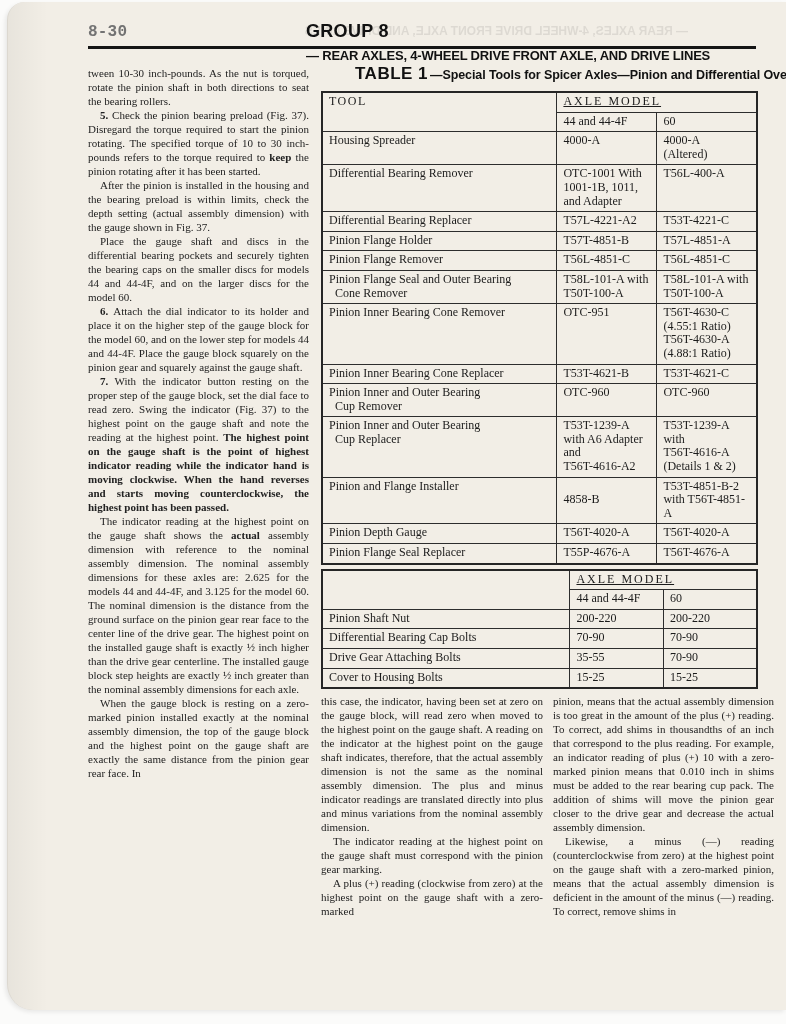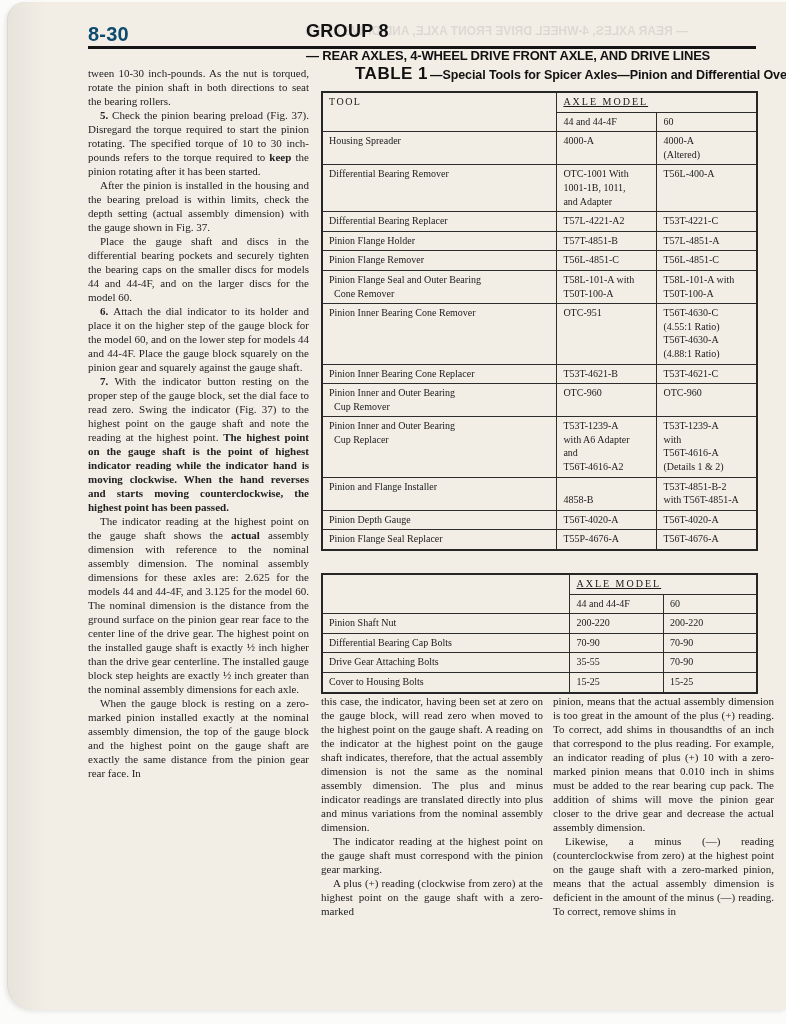--- a/index.html
+++ b/index.html
@@ -17,22 +17,22 @@
     box-shadow:-2px 2px 4px rgba(0,0,0,0.08);
   }
   .page::before{ 
     content:"";position:absolute;left:0;top:0;bottom:0;width:40px;
     background:linear-gradient(90deg, rgba(0,0,0,0.045), rgba(0,0,0,0));
     border-radius:18px 0 0 26px;pointer-events:none;
   }
   
   .page-number{
     position:absolute;left:80px;top:21px;
-    font-family:Liberation Sans, sans-serif;font-weight:700;font-size:20px;
-    letter-spacing:.2px;color:#0c4a6e;
+    font-family:Liberation Mono, monospace;font-weight:700;font-size:16px;
+    letter-spacing:.2px;color:#737373;
   }
   .header-title{
     position:absolute;left:298px;top:19px;width:470px;
     display:flex;align-items:baseline;gap:6px;white-space:nowrap;
     font-family:"Liberation Sans", sans-serif;color:#111;flex-direction:column;
   }
   .header-title .group{font-size:18px;font-weight:700;letter-spacing:.3px;}
   .header-title .rest{font-size:13px;font-weight:700;letter-spacing:-0.2px;}
   .header-rule{
     position:absolute;left:80px;top:44px;width:668px;height:3px;background:#151515;
@@ -58,22 +58,22 @@
   .right-area{position:absolute;left:313px;top:62px;width:437px;}
   .tbl-title{
     font-family:"Liberation Sans", sans-serif;color:#111;
     display:flex;align-items:baseline;gap:2px;margin:0 0 7px 2px;white-space:nowrap;
   }
   .tbl-title .lbl{font-size:17px;font-weight:700;letter-spacing:.5px;margin-left:32px;}
   .tbl-title .ttl{font-size:12.5px;font-weight:700;letter-spacing:-0.1px;}
   table.manual{
     width:100%;border-collapse:collapse;
     border:2px solid #262626;
-    font-size:10px;line-height:13.6px;color:#1b1b1b;
-    margin-bottom:22px;
+    font-size:12px;line-height:13.6px;color:#1b1b1b;
+    margin-bottom:4px;
   }
   table.manual td, table.manual th{
     border:1px solid #2d2d2d;padding:2px 6px 3px 6px;
     vertical-align:top;text-align:left;font-weight:400;
     white-space:pre-line;
   }
   th.tool-h{vertical-align:middle;text-align:center;letter-spacing:1.5px;}
   th.axle-h{text-align:center;letter-spacing:2px;padding:4px 0 3px 0;text-decoration:underline;}
   th.model-h{text-align:center;padding:3px 0;}
   td.ctr{text-align:center;}

